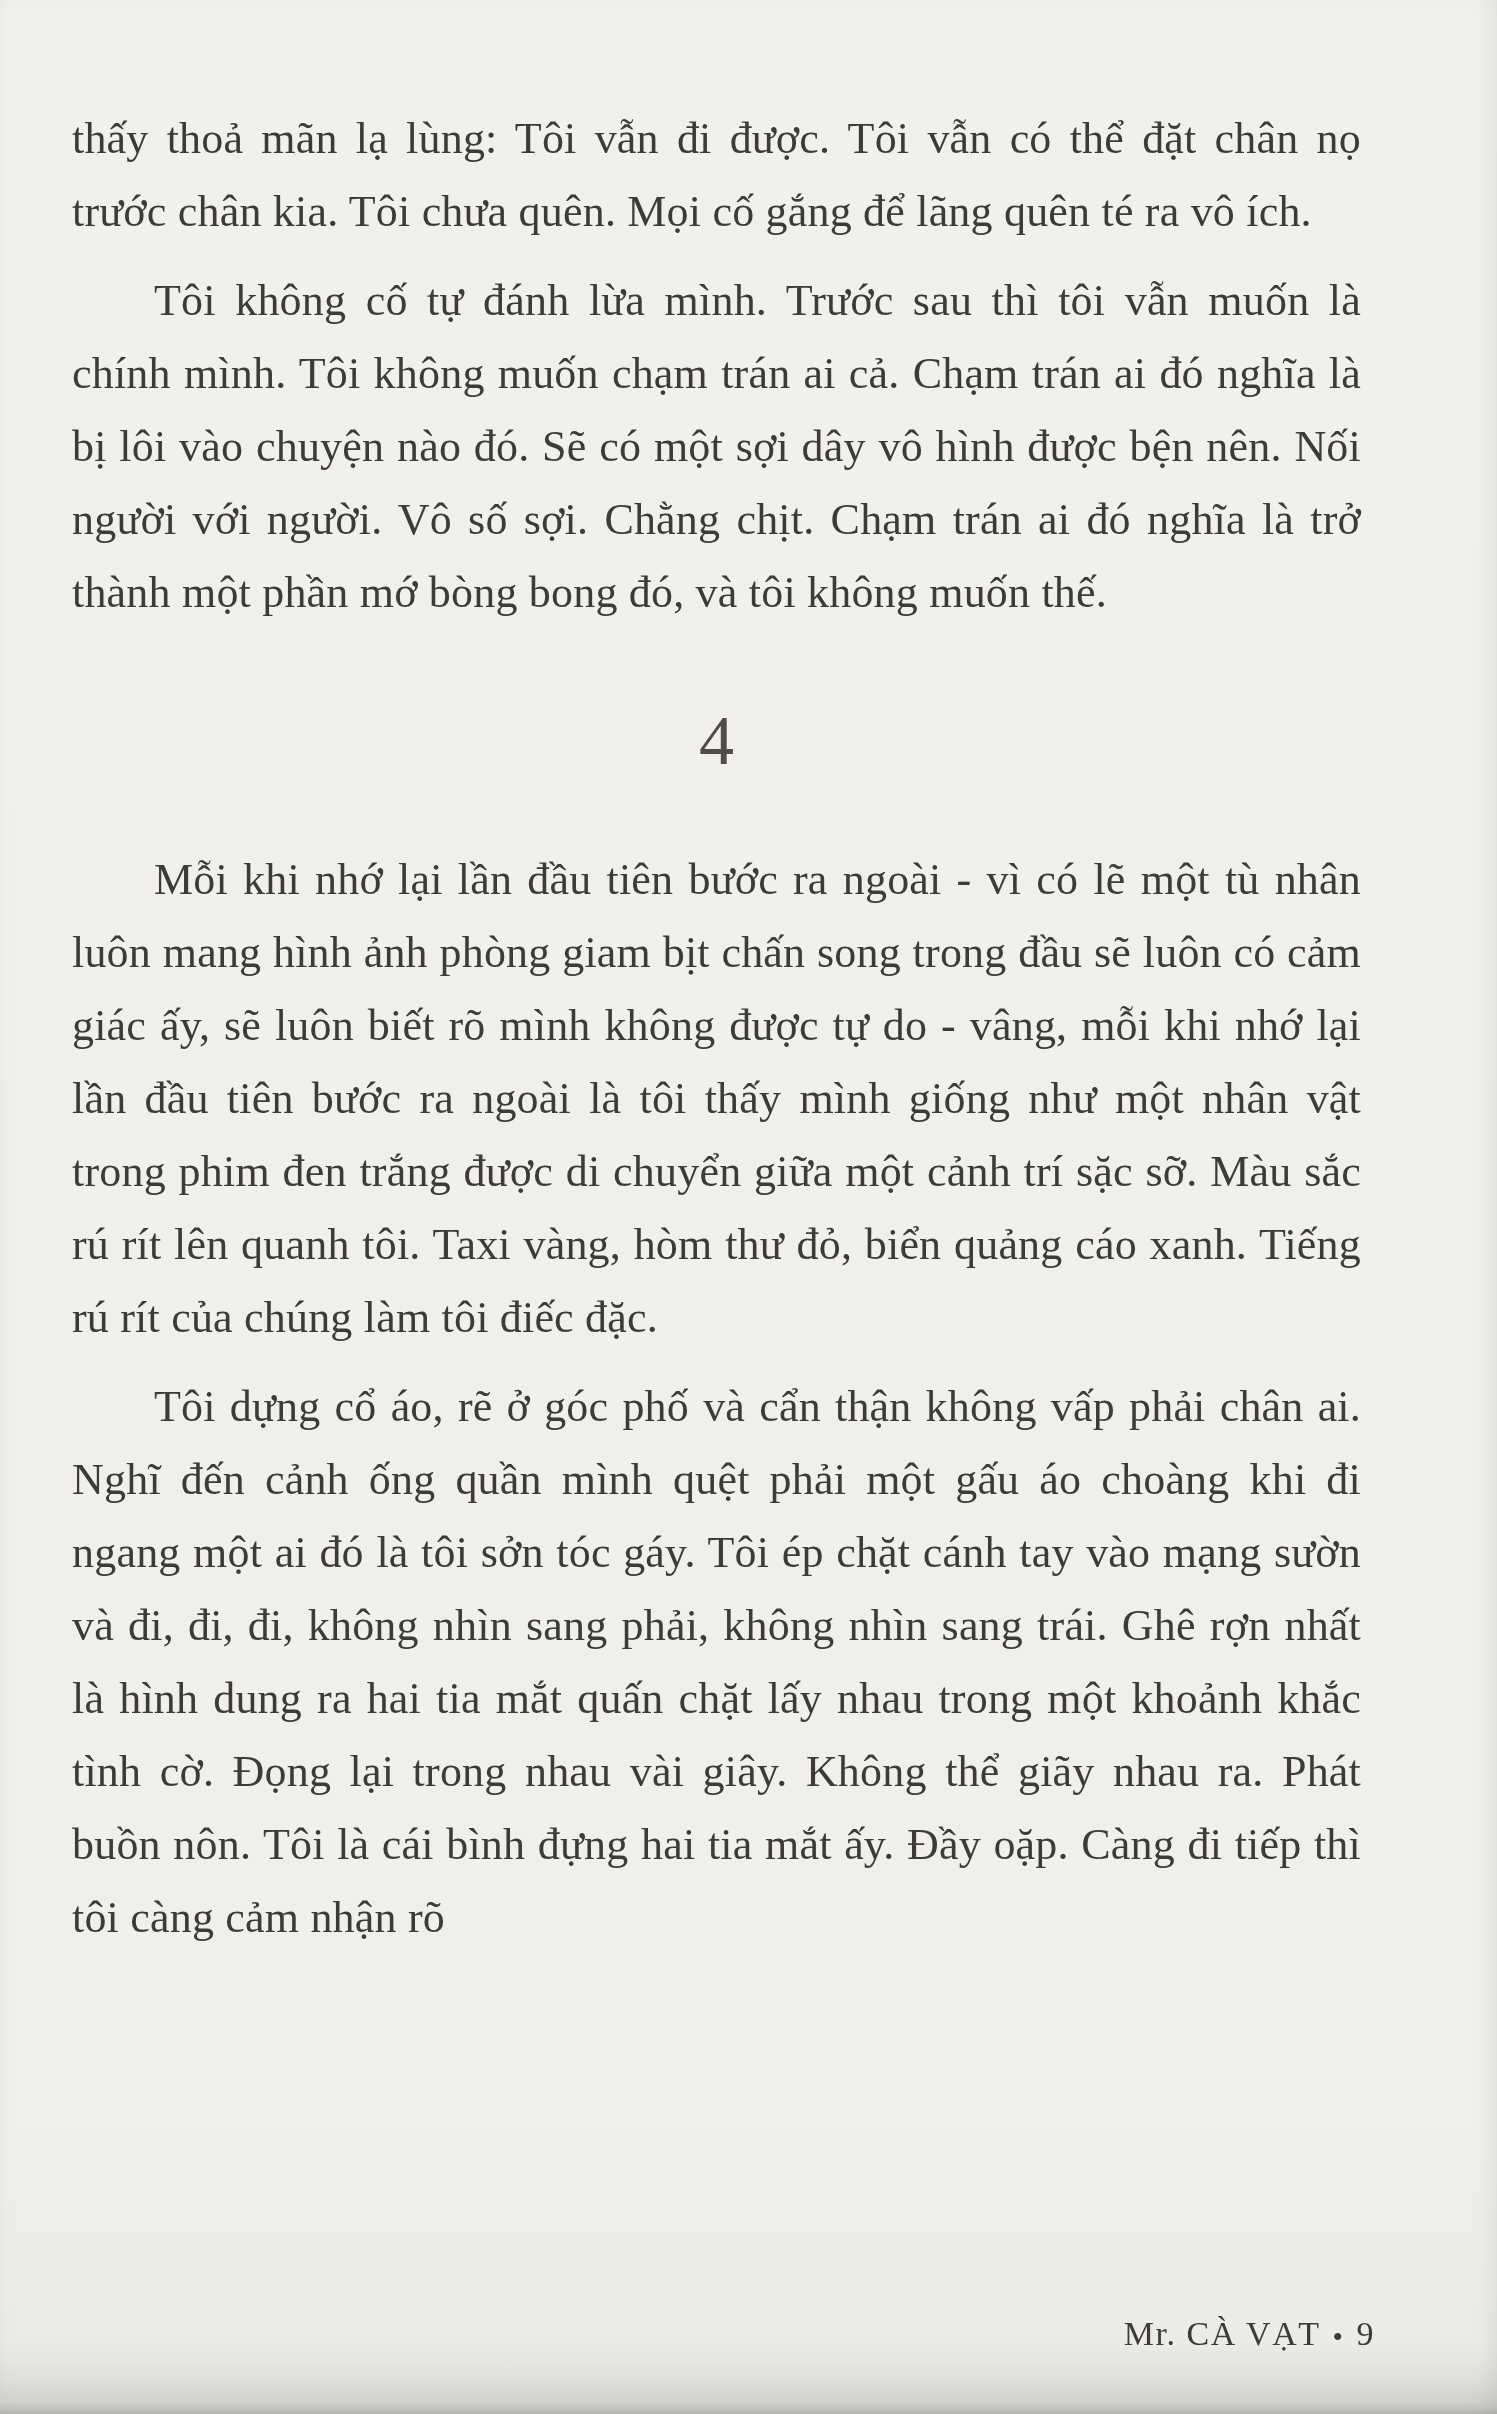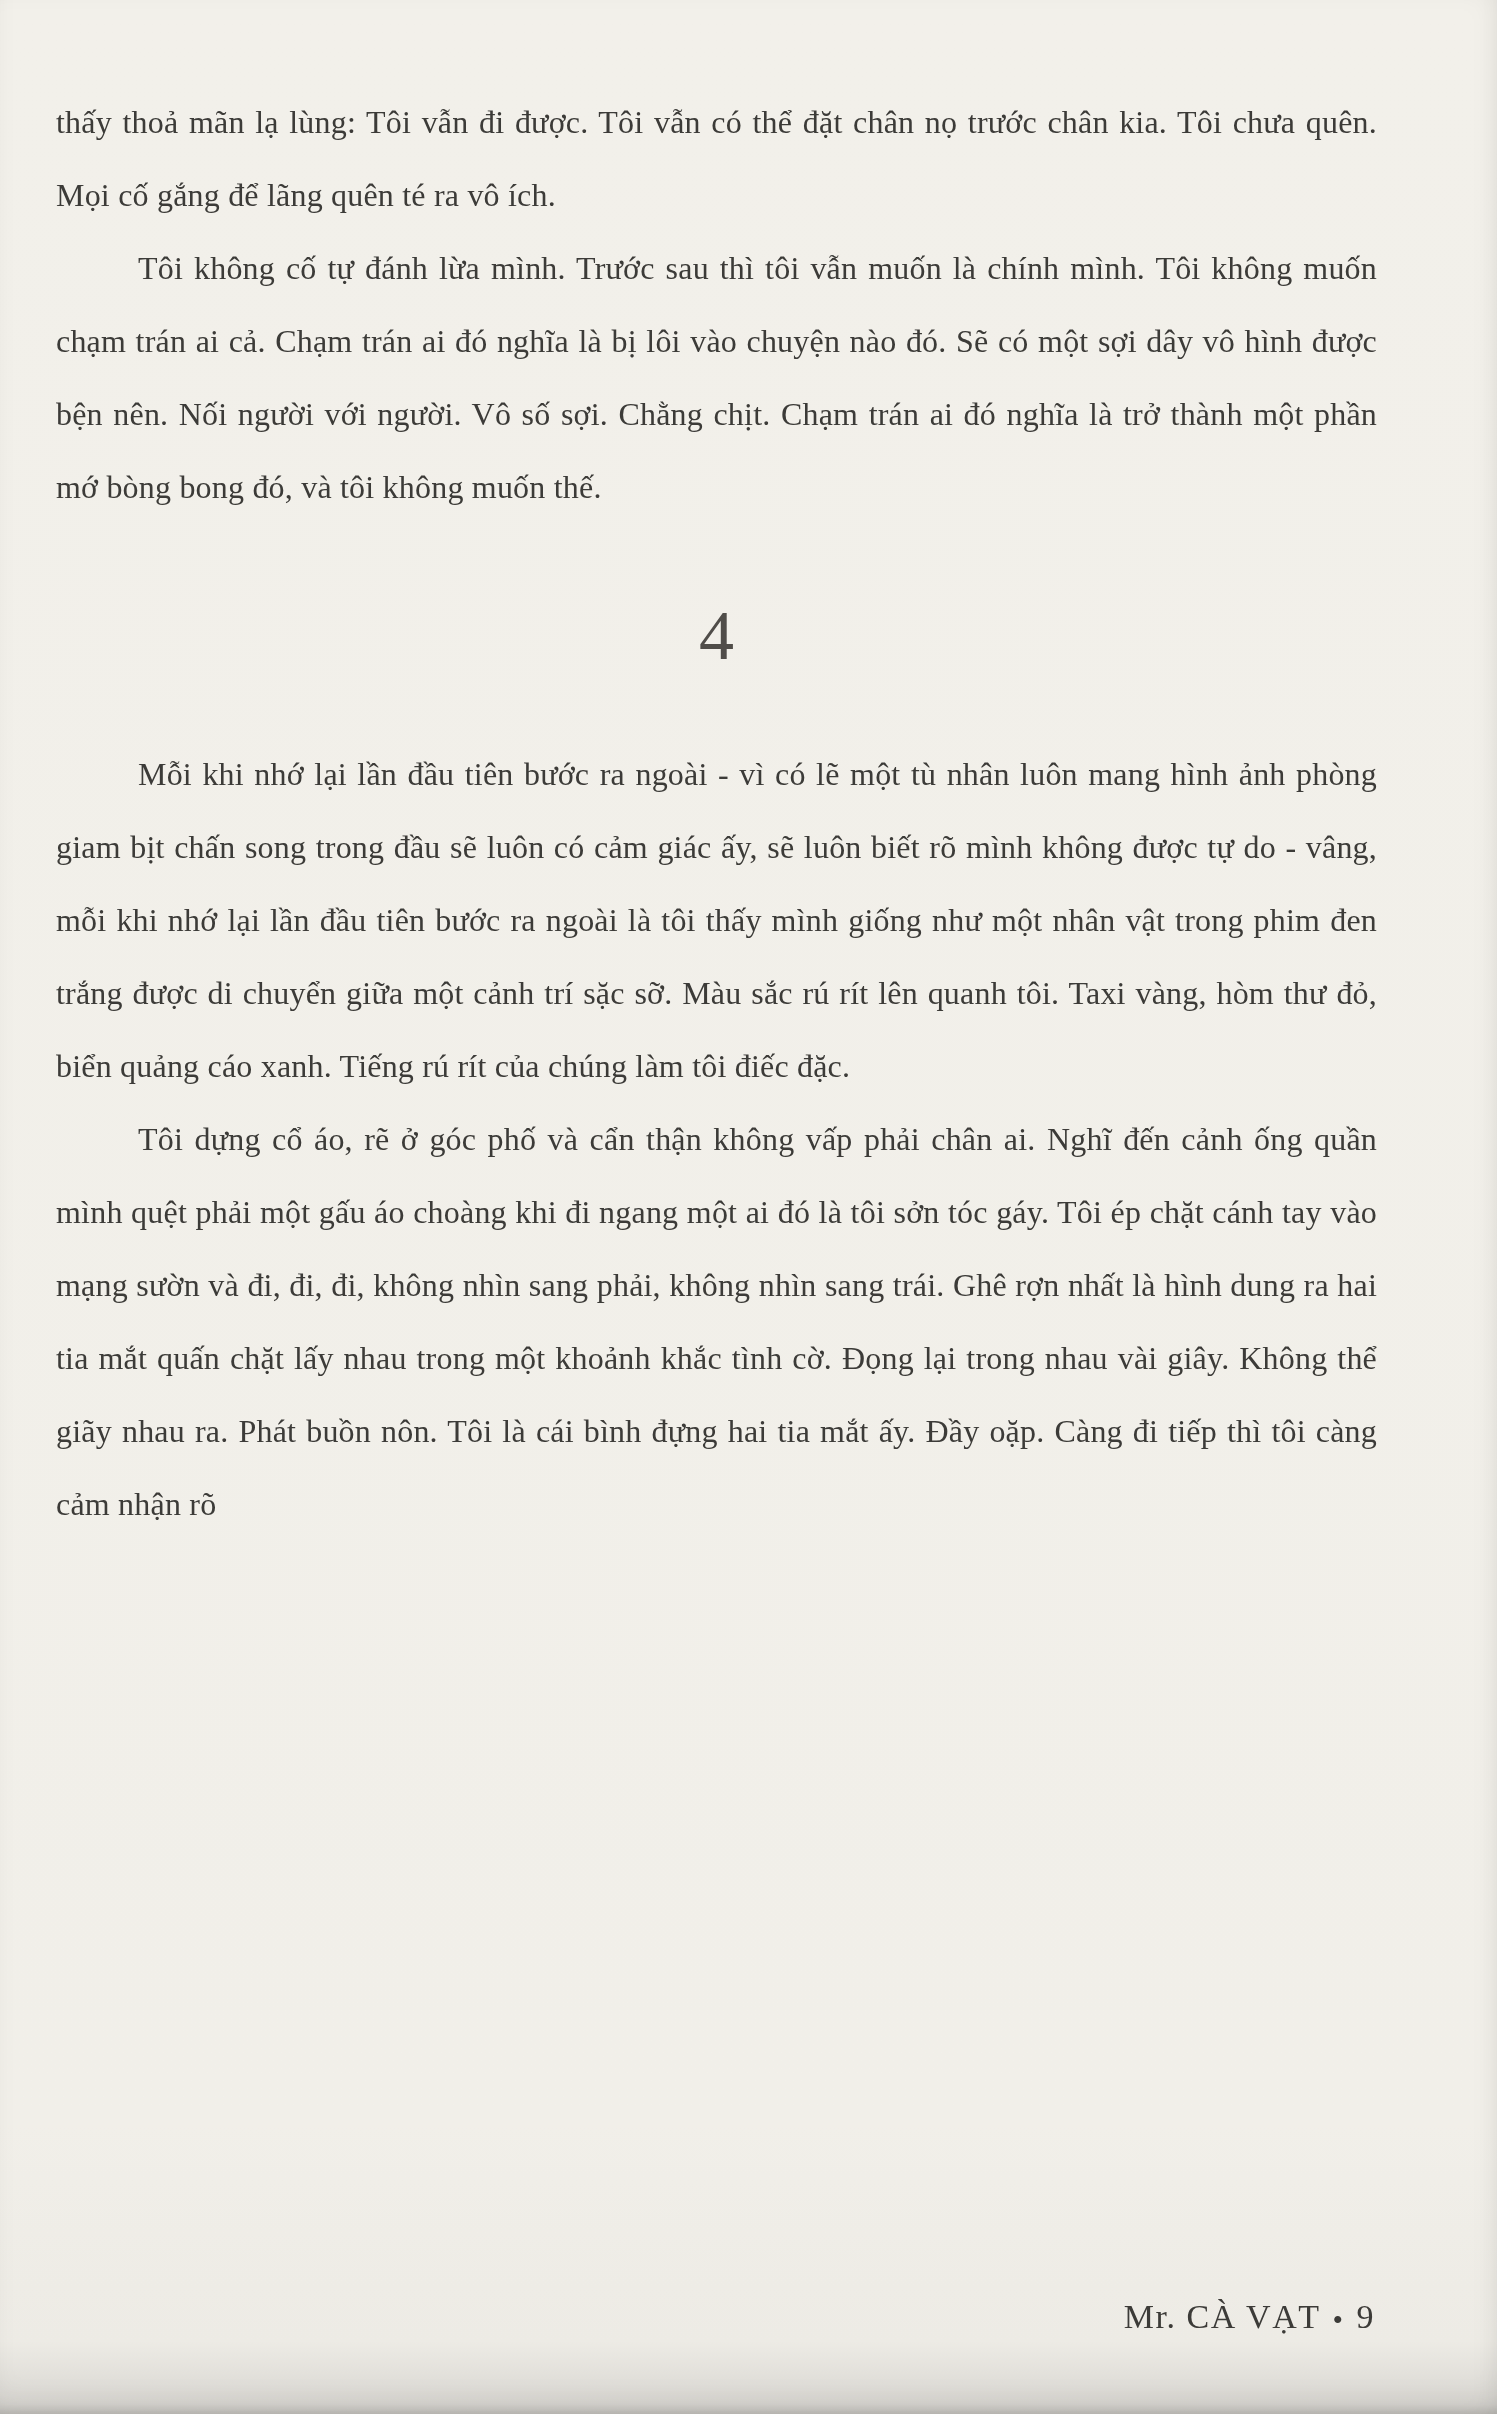--- a/index.html
+++ b/index.html
@@ -19,41 +19,41 @@
     box-sizing: border-box;
     background: linear-gradient(180deg, #f2f0ea 0%, #f1efe9 88%, #edebe5 97%, #d9d7d2 99.6%, #c9c7c2 100%);
     box-shadow: inset -14px 0 40px -30px rgba(0,0,0,0.18), inset 0 -22px 40px -28px rgba(0,0,0,0.22);
     padding: 86px 120px 0 56px;
     color: #3c3b38;
   }
   .text-block {
     width: 100%;
   }
   .para {
-    margin: 0;
-    font-size: 32px;
+    margin: 16px;
+    font-size: 44px;
     line-height: 73px;
     text-align: justify;
     text-indent: 82px;
     letter-spacing: 0.2px;
   }
   .para.no-indent {
     text-indent: 0;
   }
   .chapter-number {
     text-align: center;
     font-size: 70px;
     line-height: 72px;
     color: #504d49;
     margin: 76px 0 66px 0;
   }
   .footer {
     position: absolute;
     right: 122px;
-    bottom: 74px;
+    bottom: 57px;
     font-size: 34px;
     line-height: 40px;
     color: #3c3b38;
     letter-spacing: 1.5px;
     white-space: nowrap;
   }
   .footer .bullet {
     display: inline-block;
     margin: 0 12px;
     font-size: 30px;

